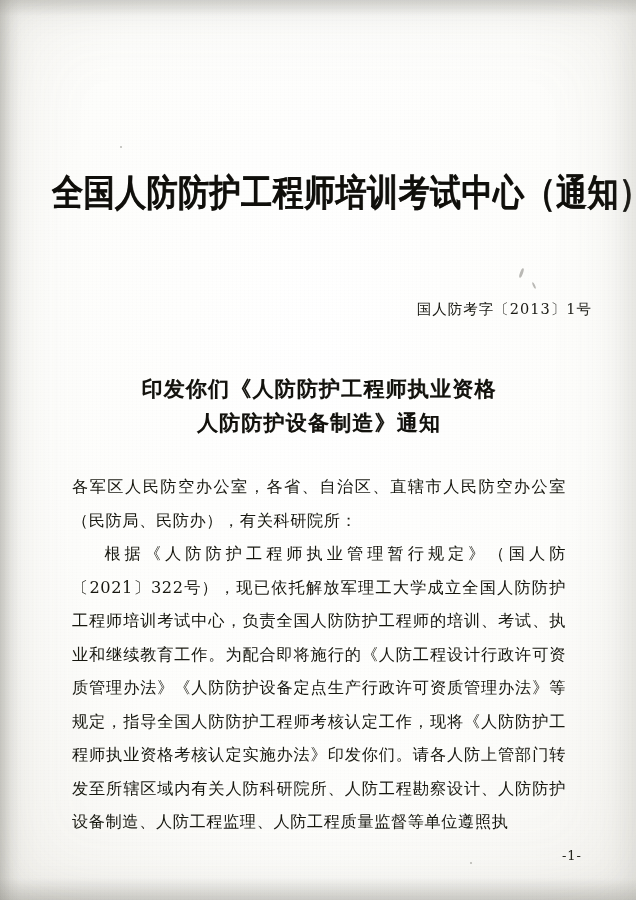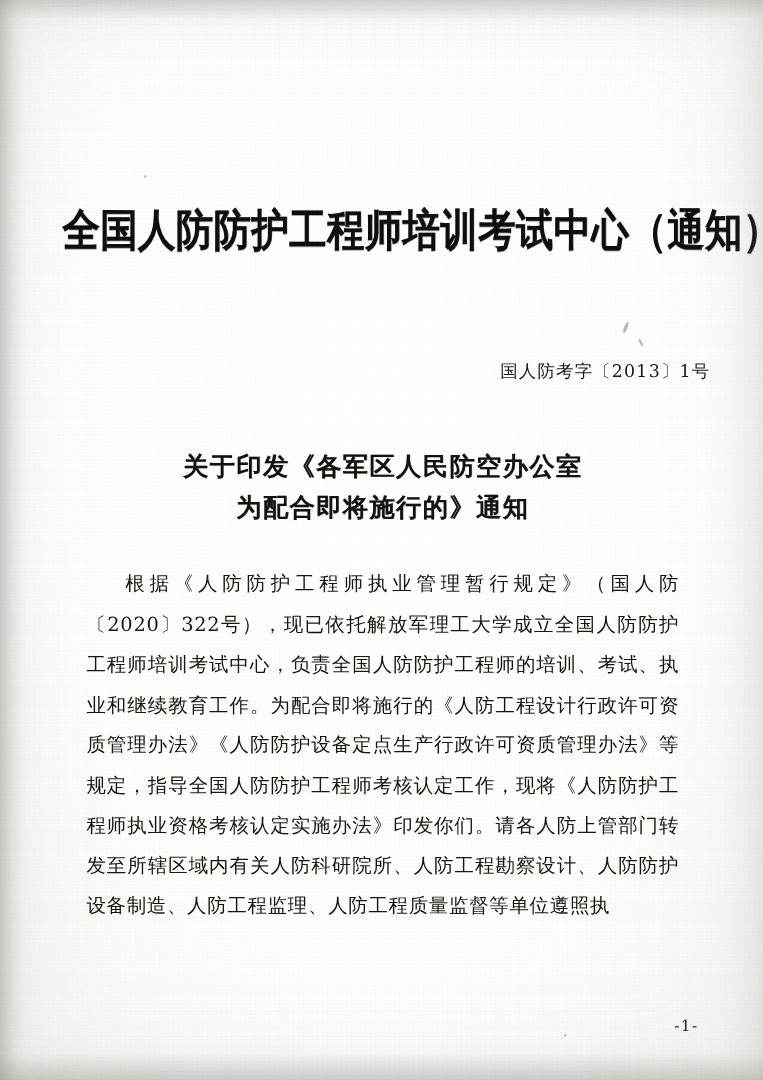--- a/index.html
+++ b/index.html
@@ -168,26 +168,27 @@
 
 <div id="page">
 
   <div class="doc">
 
     <div class="masthead">全国人防防护工程师培训考试中心（通知）</div>
 
     <div class="doc-number">国人防考字〔2013〕1号</div>
 
     <div class="title-block">
-      <span class="title-line">关于印发《各军区人民防空办公室</span>
-      <span class="title-line">为配合即将施行的》通知</span>
+      <span class="title-line">印发你们《人防防护工程师执业资格</span>
+      <span class="title-line">人防防护设备制造》通知</span>
     </div>
 
     <div class="body-block">
-      <p class="para indent">根据《人防防护工程师执业管理暂行规定》（国人防〔2020〕322号），现已依托解放军理工大学成立全国人防防护工程师培训考试中心，负责全国人防防护工程师的培训、考试、执业和继续教育工作。为配合即将施行的《人防工程设计行政许可资质管理办法》《人防防护设备定点生产行政许可资质管理办法》等规定，指导全国人防防护工程师考核认定工作，现将《人防防护工程师执业资格考核认定实施办法》印发你们。请各人防上管部门转发至所辖区域内有关人防科研院所、人防工程勘察设计、人防防护设备制造、人防工程监理、人防工程质量监督等单位遵照执</p>
+      <p class="para">各军区人民防空办公室，各省、自治区、直辖市人民防空办公室（民防局、民防办），有关科研院所：</p>
+      <p class="para indent">根据《人防防护工程师执业管理暂行规定》（国人防〔2021〕322号），现已依托解放军理工大学成立全国人防防护工程师培训考试中心，负责全国人防防护工程师的培训、考试、执业和继续教育工作。为配合即将施行的《人防工程设计行政许可资质管理办法》《人防防护设备定点生产行政许可资质管理办法》等规定，指导全国人防防护工程师考核认定工作，现将《人防防护工程师执业资格考核认定实施办法》印发你们。请各人防上管部门转发至所辖区域内有关人防科研院所、人防工程勘察设计、人防防护设备制造、人防工程监理、人防工程质量监督等单位遵照执</p>
     </div>
 
     <div class="page-number">-1-</div>
 
   </div>
 
   <div class="speck" style="left:520px; top:268px; width:3px; height:10px; transform:rotate(20deg);"></div>
   <div class="speck" style="left:533px; top:282px; width:2px; height:7px; transform:rotate(-25deg);"></div>
   <div class="speck" style="left:120px; top:146px; width:2px; height:2px;"></div>
   <div class="speck" style="left:470px; top:862px; width:2px; height:2px;"></div>

